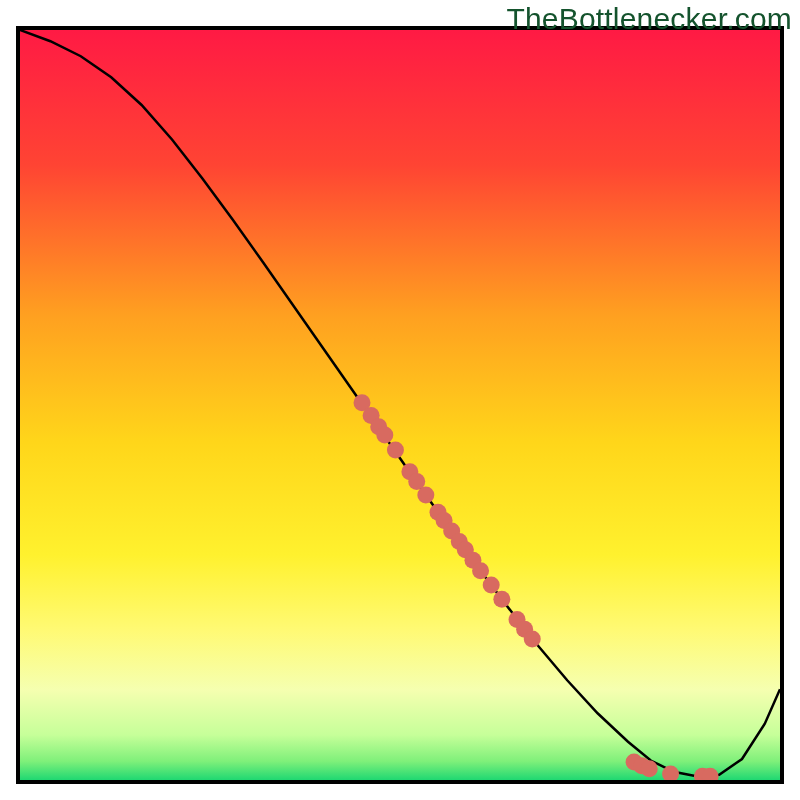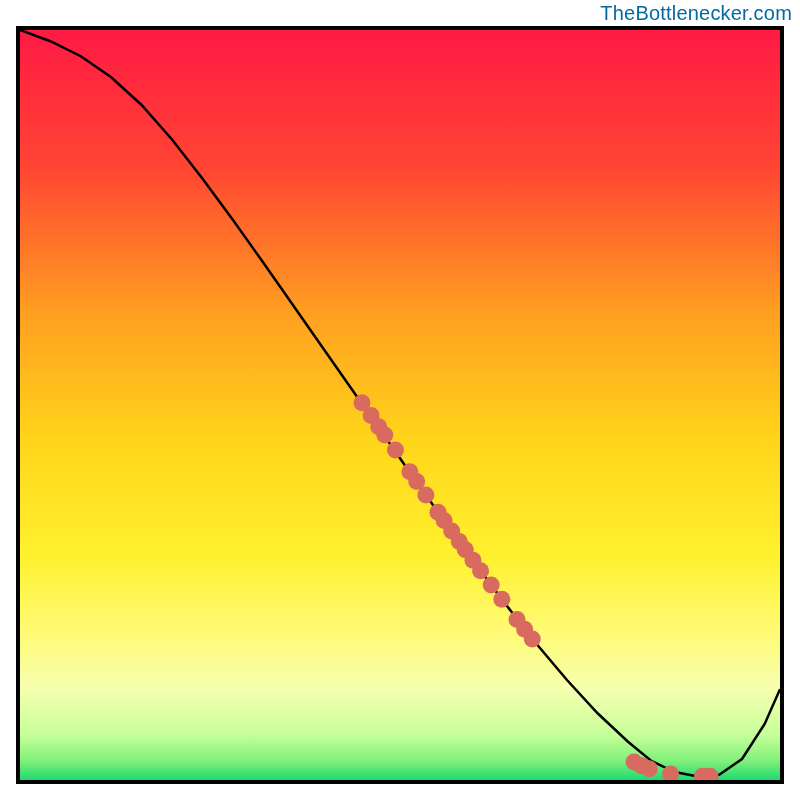--- a/index.html
+++ b/index.html
@@ -13,23 +13,23 @@
   }
   .frame {
     position: relative;
     width: 800px;
     height: 800px;
   }
   .watermark {
     position: absolute;
     top: 2px;
     right: 8px;
-    font-size: 20px;
+    font-size: 30px;
     font-weight: 500;
-    color: #0369a1;
+    color: #14532d;
     letter-spacing: 0.2px;
     z-index: 20;
   }
   .plot-outer {
     position: absolute;
     left: 16px;
     top: 26px;
     width: 768px;
     height: 758px;
     box-sizing: border-box;

